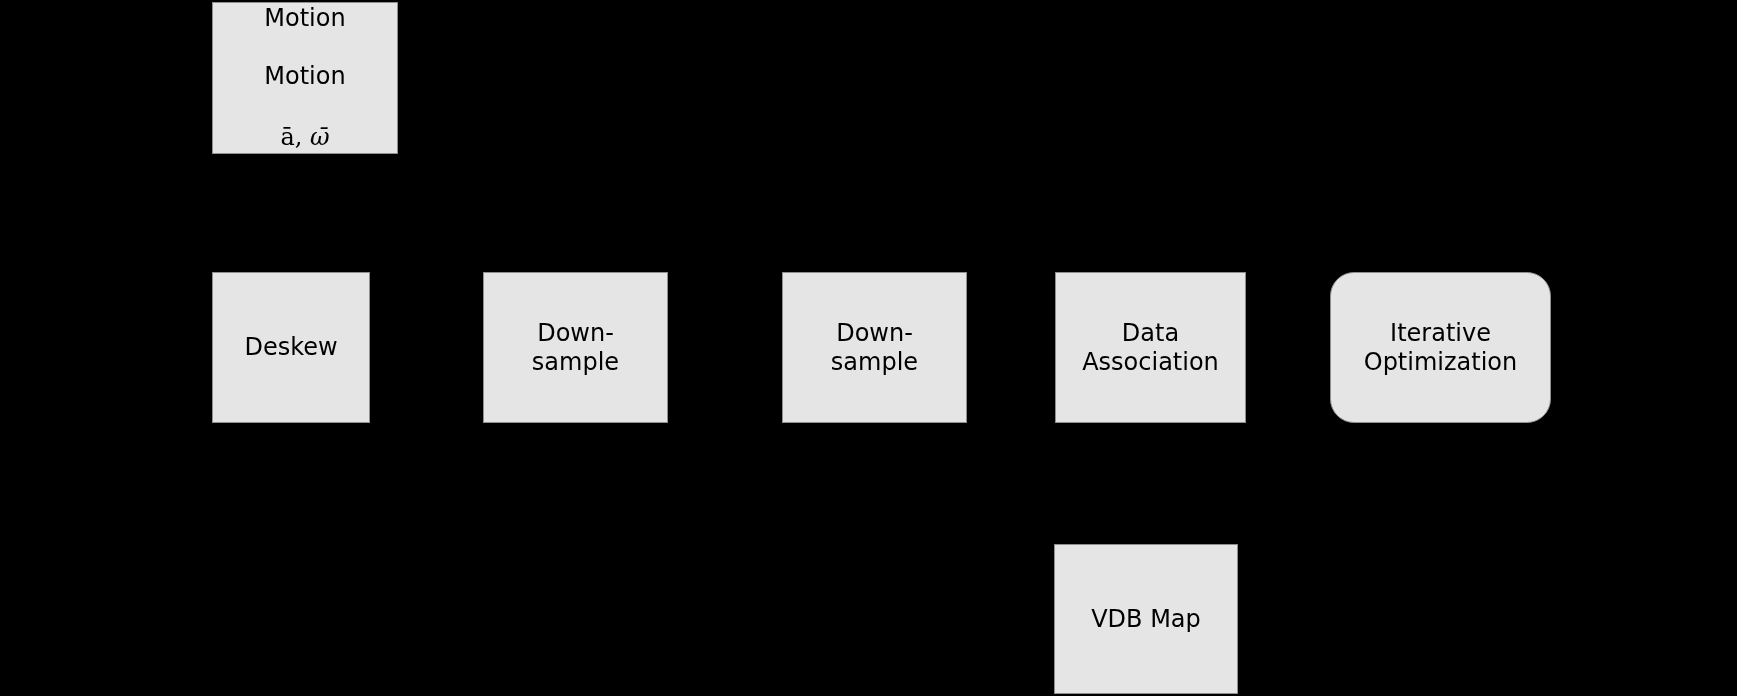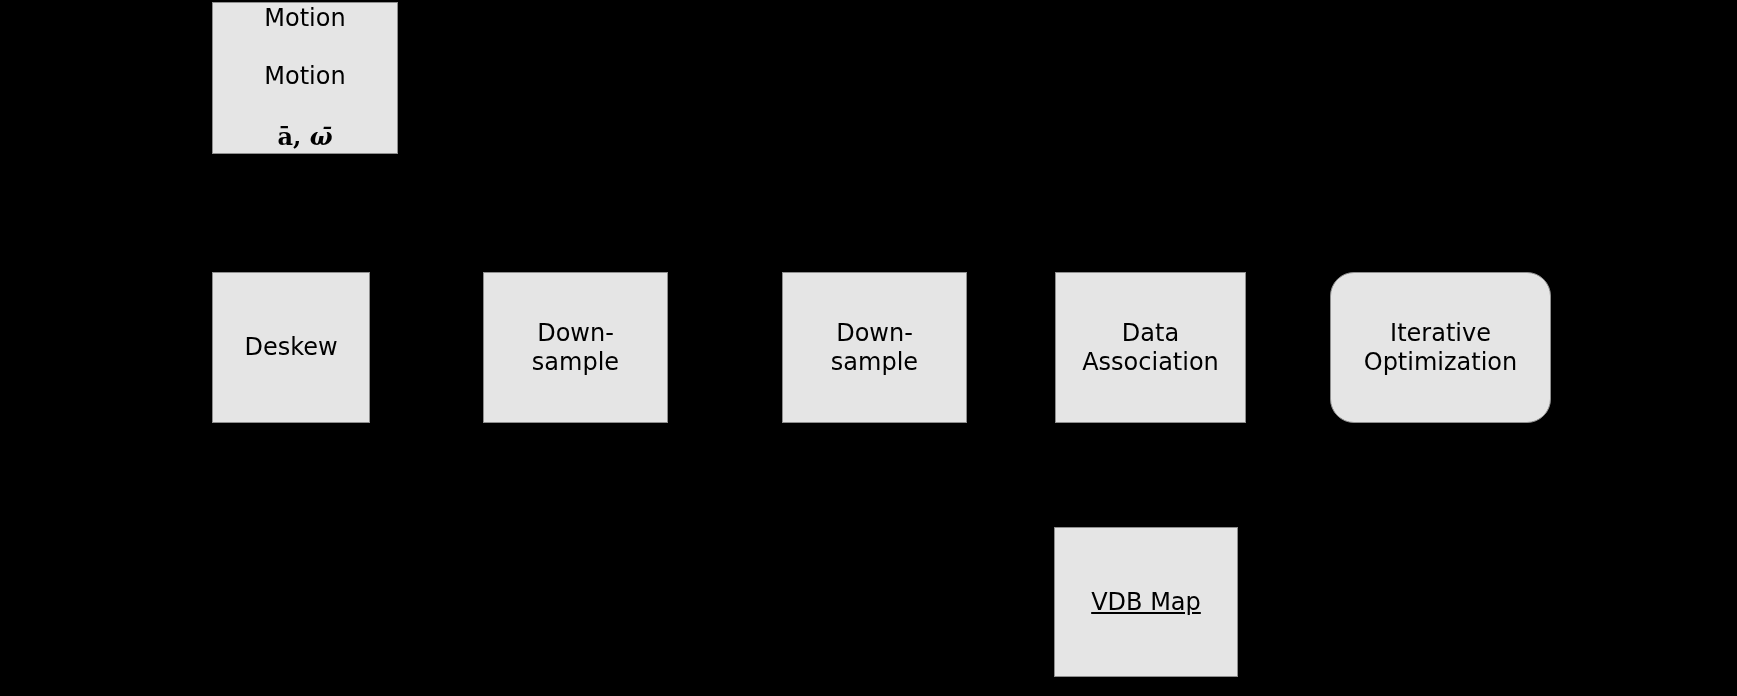--- a/index.html
+++ b/index.html
@@ -33,25 +33,25 @@
   }
   
   #node-motion-model        { left: 212px;  top: 2px;   width: 186px; height: 152px; }
   
   #node-deskew              { left: 212px;  top: 272px; width: 158px; height: 151px; }
   #node-downsample-1        { left: 483px;  top: 272px; width: 185px; height: 151px; }
   #node-downsample-2        { left: 782px;  top: 272px; width: 185px; height: 151px; }
   #node-data-association    { left: 1055px; top: 272px; width: 191px; height: 151px; }
   #node-iterative-optimization { left: 1330px; top: 272px; width: 221px; height: 151px; border-radius: 24px; }
   
-  #node-vdb-map             { left: 1054px; top: 527px; width: 184px; height: 150px; text-decoration: underline; }
+  #node-vdb-map             { left: 1054px; top: 544px; width: 184px; height: 150px; }
 
   .math-line {
     font-family: "DejaVu Serif", "Liberation Serif", serif;
-    font-weight: bold;
+    font-weight: normal;
     margin-top: 4px;
   }
   .math-omega {
     font-style: italic;
   }
 </style>
 </head>
 <body>
 
 <div class="canvas">

